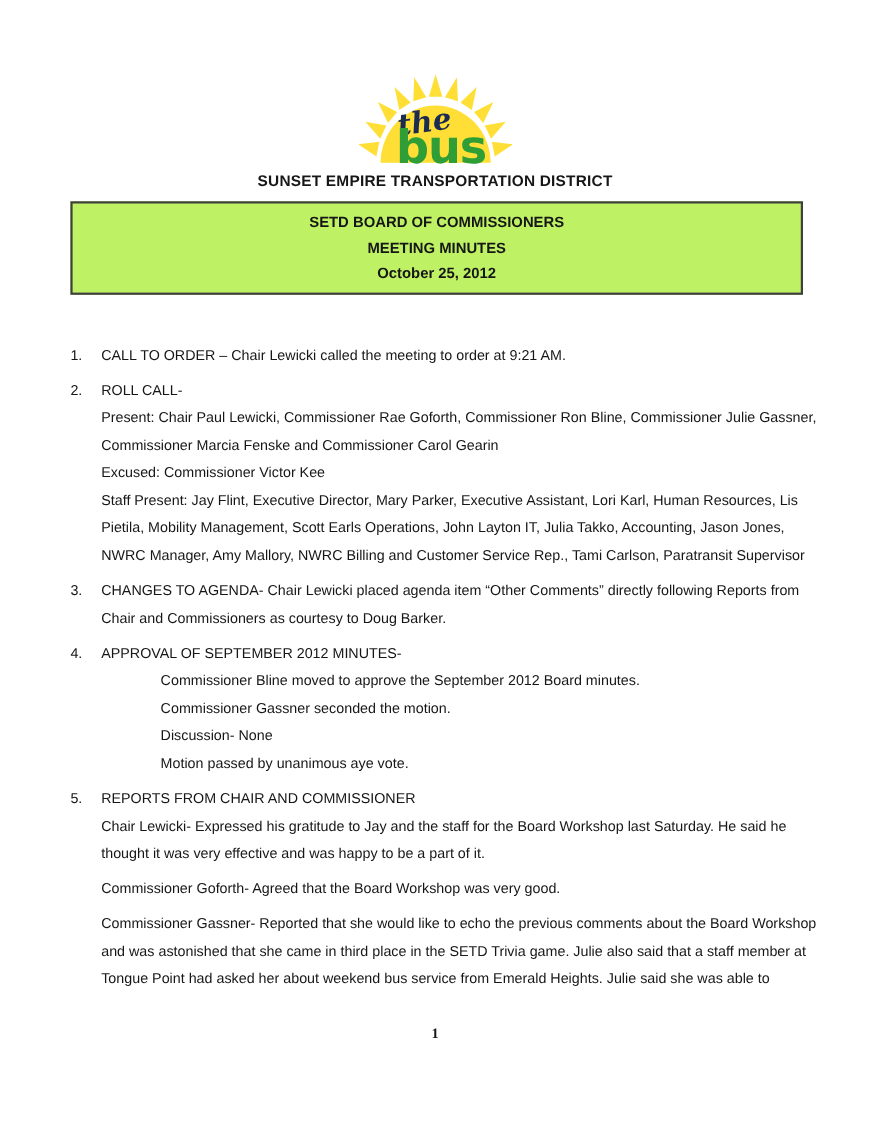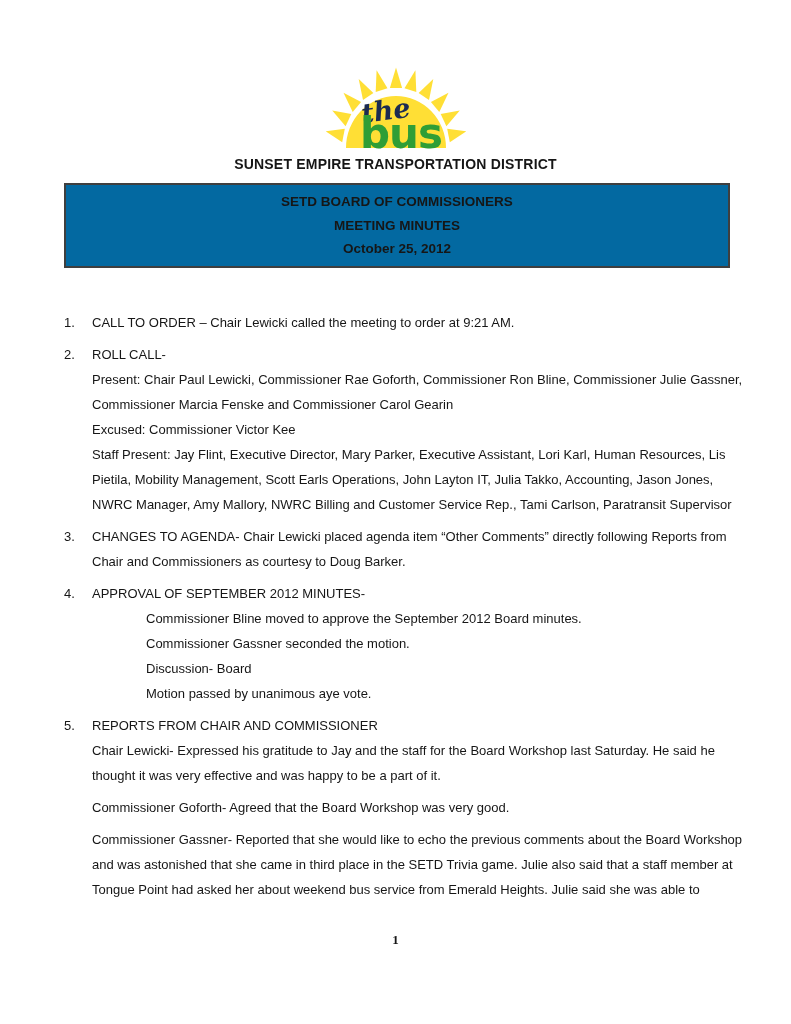--- a/index.html
+++ b/index.html
@@ -32,21 +32,21 @@
     font-weight: bold;
     letter-spacing: 0.2px;
   }
   .address {
     margin-top: 10px;
     font-size: 13.5px;
   }
   .title-box {
     margin: 11px 61px 0 64px;
     border: 2px solid #3f3f3f;
-    background: #0369a1;
+    background: #bef264;
     text-align: center;
     padding: 5px 0 5px 0;
   }
   .title-box .box-line {
     font-size: 13.5px;
     font-weight: bold;
     line-height: 23.5px;
   }
   .content {
     margin: 42px 40px 0 64px;
@@ -128,21 +128,21 @@
         <div><span>CHANGES TO AGENDA- Chair Lewicki placed </span><span class="bold">agenda item</span><span> “Other Comments” directly following Reports from Chair and Commissioners as courtesy to Doug Barker.</span></div>
       </div>
     </div>
 
     <div class="section">
       <div class="sec-num">4.</div>
       <div class="sec-body">
         <div>APPROVAL OF SEPTEMBER 2012 MINUTES-</div>
         <div class="indent bold">Commissioner Bline moved to approve the September 2012 Board minutes.</div>
         <div class="indent bold">Commissioner Gassner seconded the motion.</div>
-        <div class="indent bold">Discussion- Board</div>
+        <div class="indent bold">Discussion- None</div>
         <div class="indent bold">Motion passed by unanimous aye vote.</div>
       </div>
     </div>
 
     <div class="section">
       <div class="sec-num">5.</div>
       <div class="sec-body">
         <div>REPORTS FROM CHAIR AND COMMISSIONER</div>
         <div>Chair Lewicki- Expressed his gratitude to Jay and the staff for the Board Workshop last Saturday. He said he thought it was very effective and was happy to be a part of it.</div>
         <div class="para-gap">Commissioner Goforth- Agreed that the Board Workshop was very good.</div>

